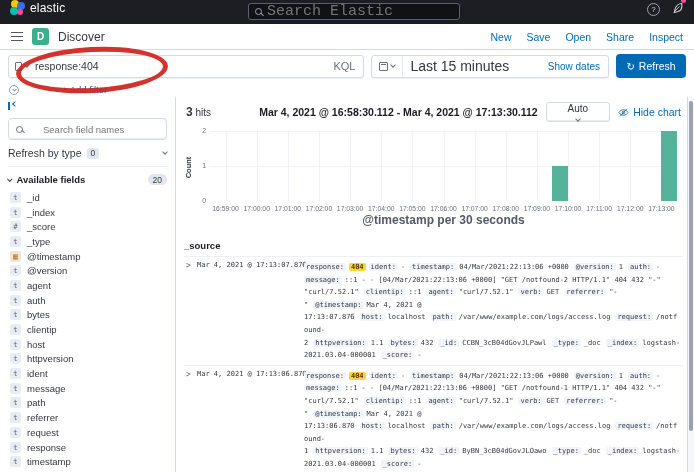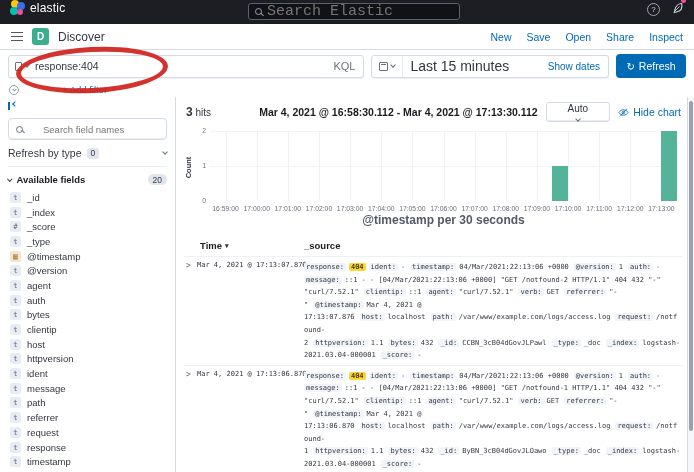--- a/index.html
+++ b/index.html
@@ -359,24 +359,20 @@
           <span class="xtick" style="left: 76.6667%;">17:10:00</span>
           <span class="xtick" style="left: 83.3333%;">17:11:00</span>
           <span class="xtick" style="left: 90%;">17:12:00</span>
           <span class="xtick" style="left: 96.6667%;">17:13:00</span>
         </div>
       <div class="x-axis-label">@timestamp per 30 seconds</div>
     </div>
 
     <div class="doc-table">
       <div class="thead">
-        <span class="th-time">
-          <span>Time</span>
-          <span class="sort-arrow">▾</span>
-        </span>
         <span class="th-source">_source</span>
       </div>
       <div id="doc-rows">
           <div class="doc-row">
             <span class="row-expand">&gt;</span>
             <span class="row-time">Mar 4, 2021 @ 17:13:07.876</span>
             <span class="row-source"><span class="src-key">response:</span><mark class="src-mark">404</mark><span class="src-key">ident:</span><span class="src-val">-</span><span class="src-key">timestamp:</span><span class="src-val">04/Mar/2021:22:13:06 +0000</span><span class="src-key">@version:</span><span class="src-val">1</span><span class="src-key">auth:</span><span class="src-val">-</span><span class="src-key">message:</span><span class="src-val">::1 - - [04/Mar/2021:22:13:06 +0000] "GET /notfound-2 HTTP/1.1" 404 432 "-" "curl/7.52.1"</span><span class="src-key">clientip:</span><span class="src-val">::1</span><span class="src-key">agent:</span><span class="src-val">"curl/7.52.1"</span><span class="src-key">verb:</span><span class="src-val">GET</span><span class="src-key">referrer:</span><span class="src-val">"-"</span><span class="src-key">@timestamp:</span><span class="src-val">Mar 4, 2021 @ 17:13:07.876</span><span class="src-key">host:</span><span class="src-val">localhost</span><span class="src-key">path:</span><span class="src-val">/var/www/example.com/logs/access.log</span><span class="src-key">request:</span><span class="src-val">/notfound-2</span><span class="src-key">httpversion:</span><span class="src-val">1.1</span><span class="src-key">bytes:</span><span class="src-val">432</span><span class="src-key">_id:</span><span class="src-val">CCBN_3cB04dGovJLPawl</span><span class="src-key">_type:</span><span class="src-val">_doc</span><span class="src-key">_index:</span><span class="src-val">logstash-2021.03.04-000001</span><span class="src-key">_score:</span><span class="src-val">-</span></span>
           </div>
           <div class="doc-row">
             <span class="row-expand">&gt;</span>

